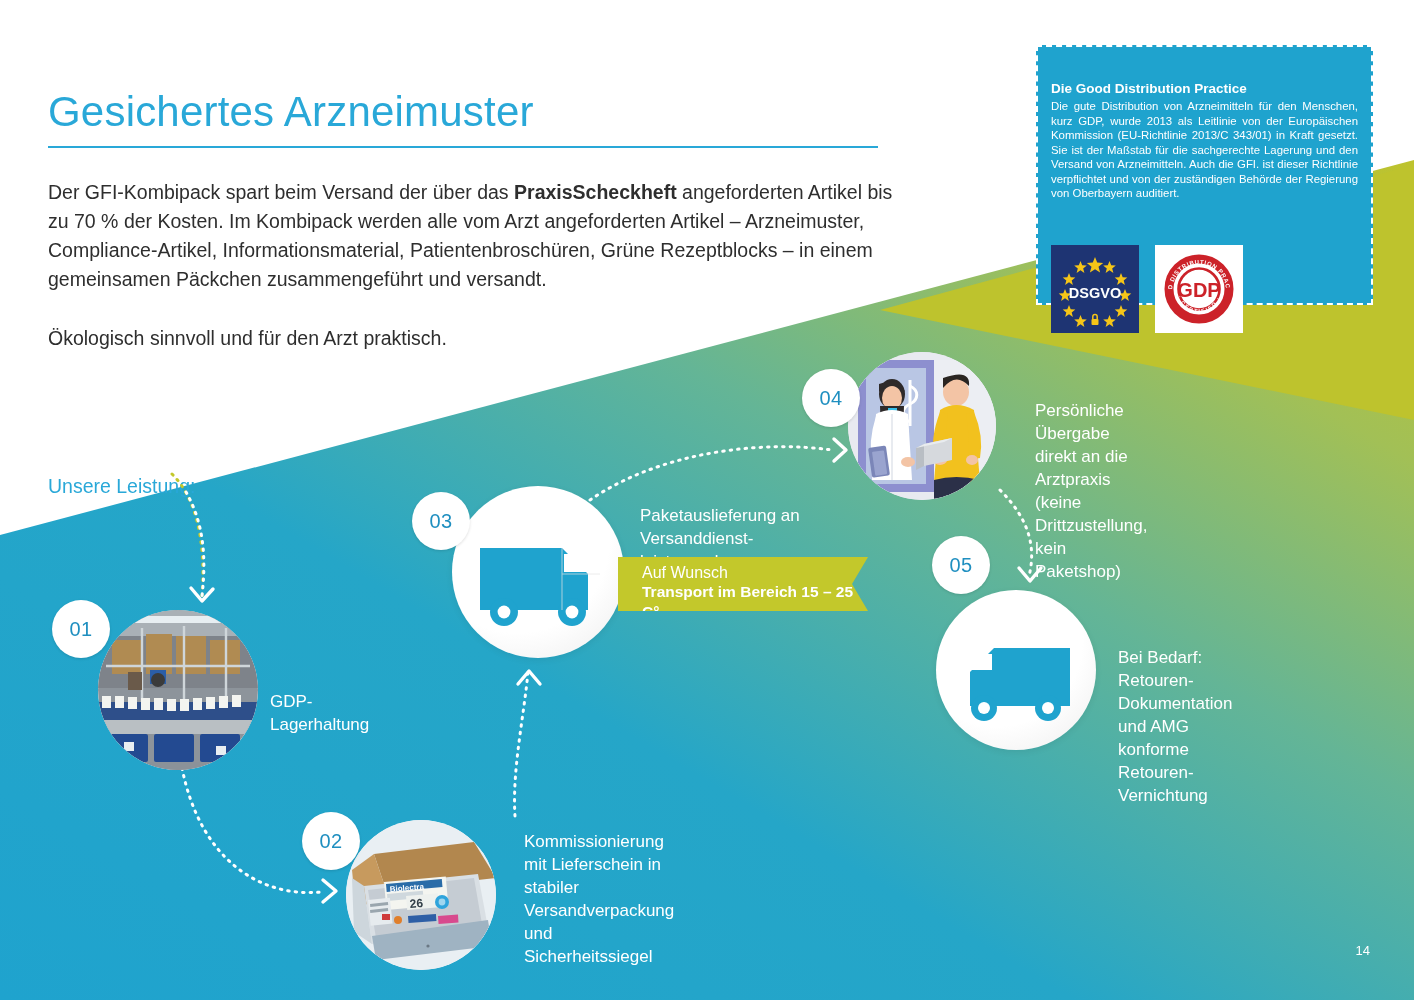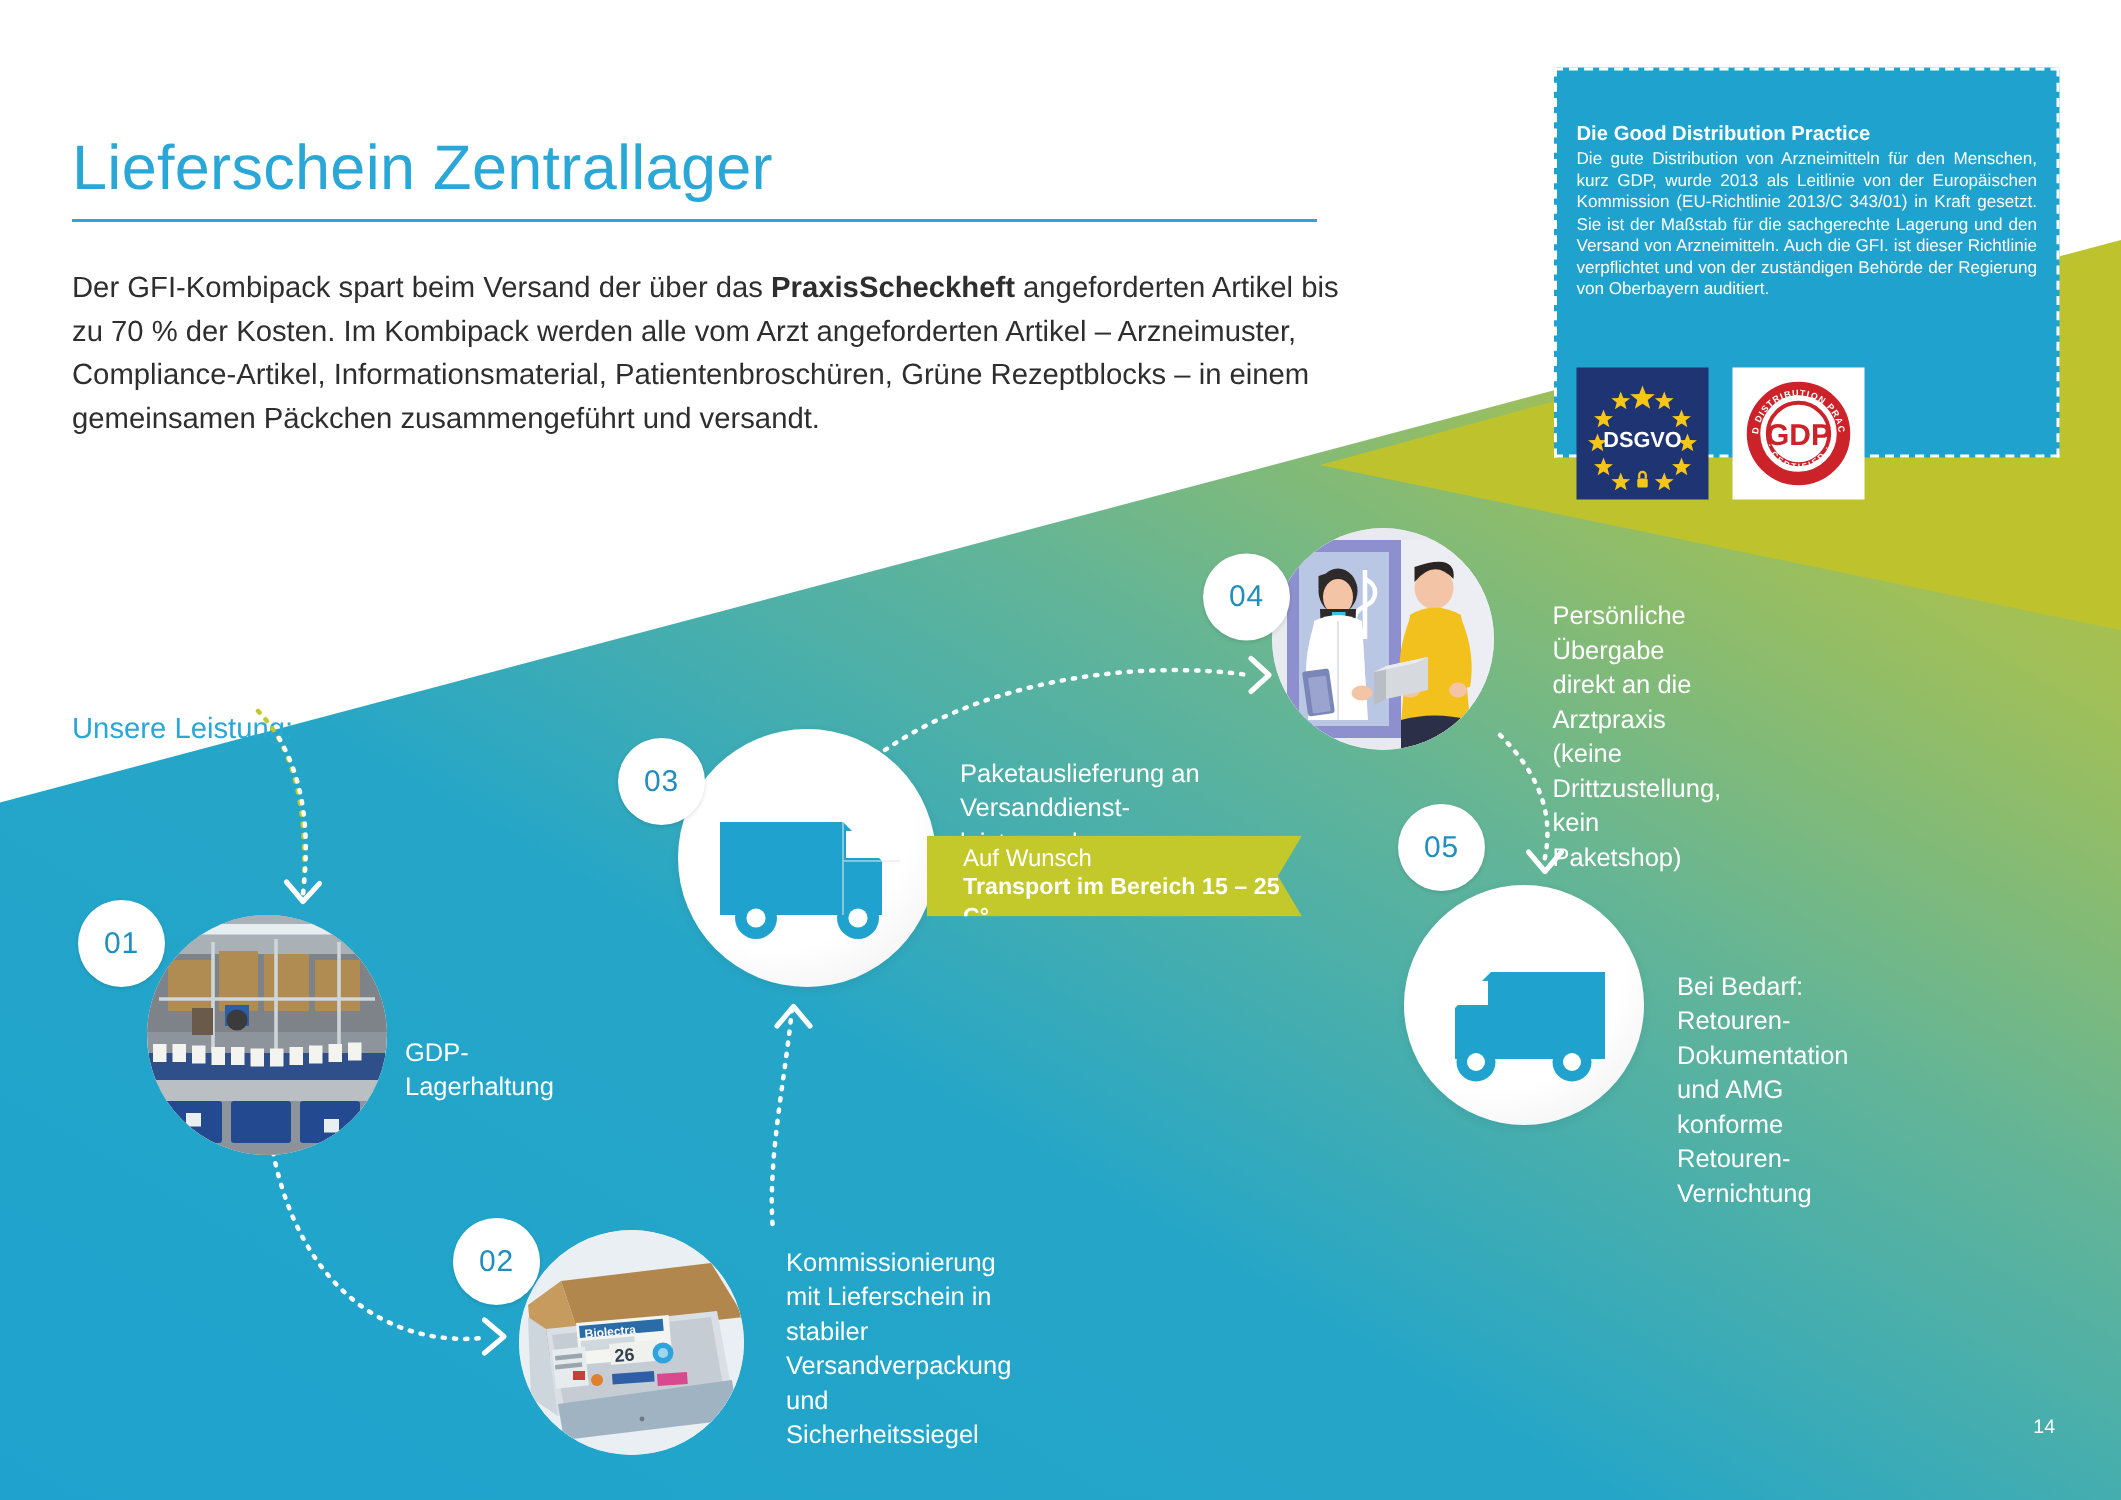--- a/index.html
+++ b/index.html
@@ -121,27 +121,28 @@
         </linearGradient>
       </defs>
 
       <polygon points="0,535 1414,160 1414,1000 0,1000" fill="url(#tealGrad)"></polygon>
 
       <polygon points="1414,165 1414,420 880,310" fill="#BEC32D"></polygon>
       <polygon points="880,310 1414,420 1414,1000 0,1000 0,535" fill="none"></polygon>
     </svg>
   </div>
 
-  <div id="title">Lieferschein Zentrallager</div>
+  <div id="title">Gesichertes Arzneimuster</div>
   <div id="title-rule"></div>
 
   <div id="body-copy">
     <p>
       <span>Der GFI-Kombipack spart beim Versand der über das </span><b>PraxisScheckheft</b><span> angeforderten Artikel bis zu 70 % der Kosten. Im Kombipack werden alle vom Arzt angeforderten Artikel – Arzneimuster, Compliance-Artikel, Informationsmaterial, Patientenbroschüren, Grüne Rezeptblocks – in einem gemeinsamen Päckchen zusammengeführt und versandt.</span>
     </p>
+    <p class="para2">Ökologisch sinnvoll und für den Arzt praktisch.</p>
   </div>
 
   <div id="unsere-leistung">Unsere Leistung:</div>
 
   <div id="gdp-box">
     <div id="gdp-title">Die Good Distribution Practice</div>
     <div id="gdp-text">Die gute Distribution von Arzneimitteln für den Menschen, kurz GDP, wurde 2013 als Leitlinie von der Europäischen Kommission (EU-Richtlinie 2013/C 343/01) in Kraft gesetzt. Sie ist der Maßstab für die sachgerechte Lagerung und den Versand von Arzneimitteln. Auch die GFI. ist dieser Richtlinie verpflichtet und von der zuständigen Behörde der Regierung von Oberbayern auditiert.</div>
     <div id="gdp-logos">
 
       <div class="logo-box" id="dsgvo-logo">

